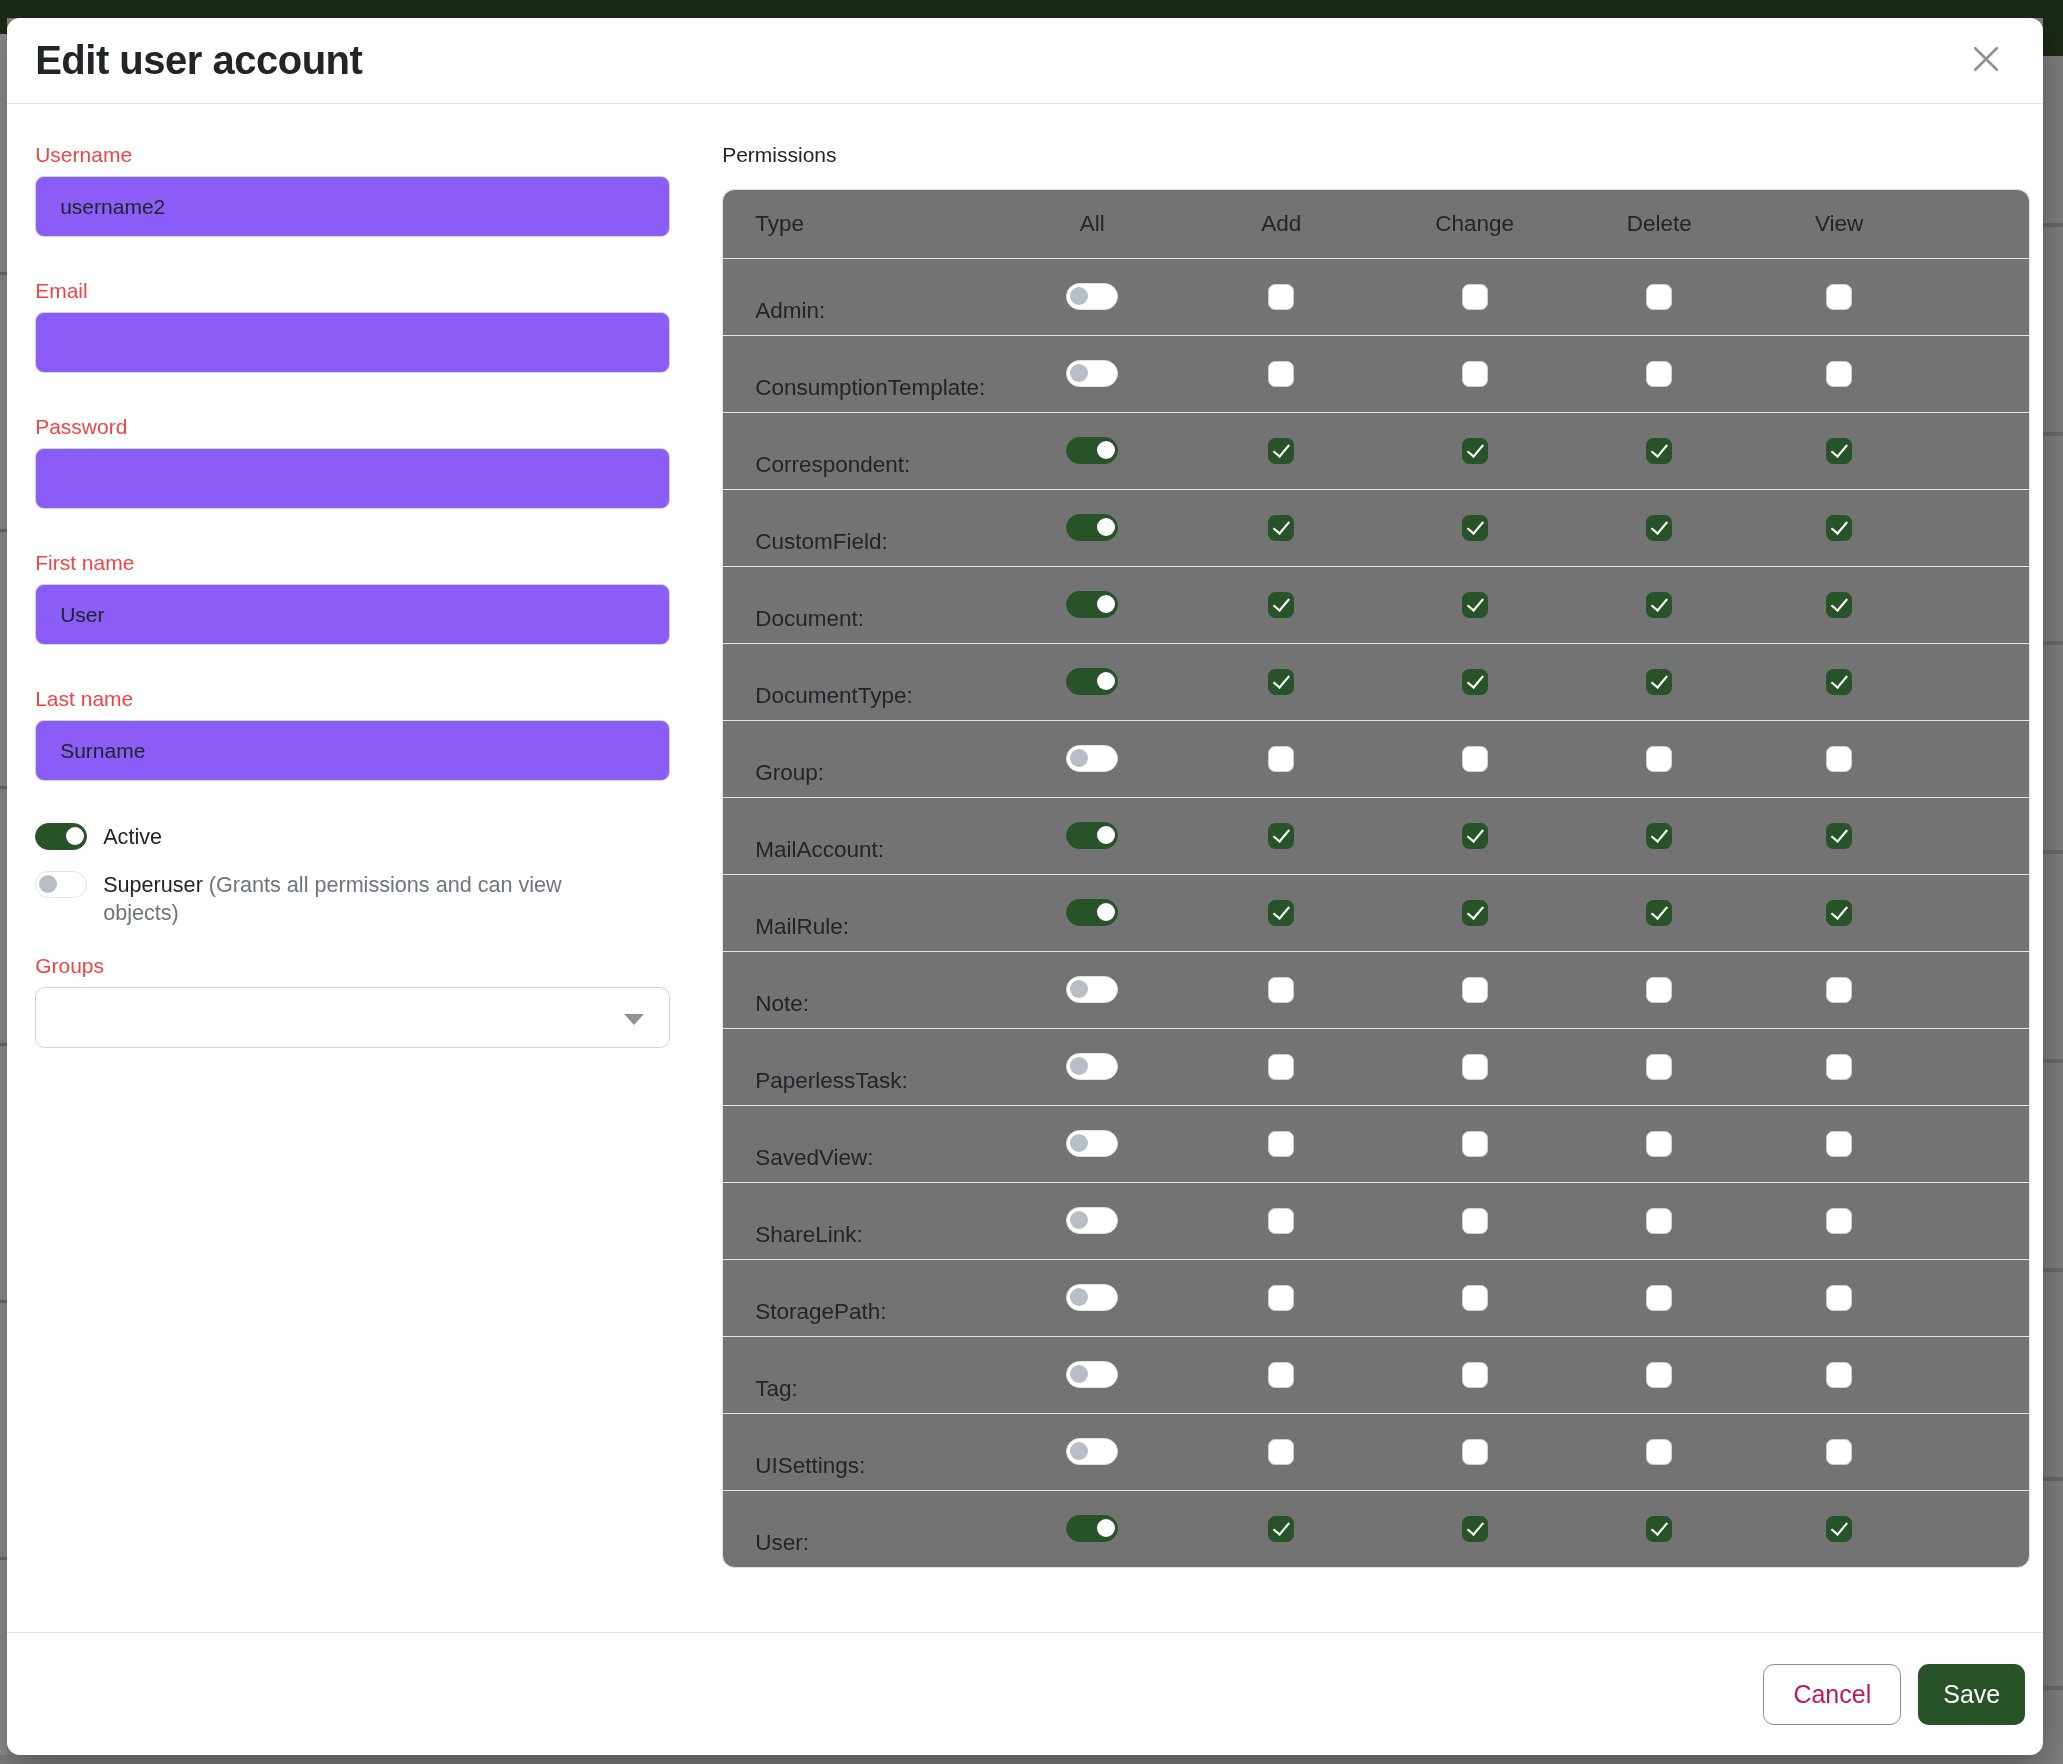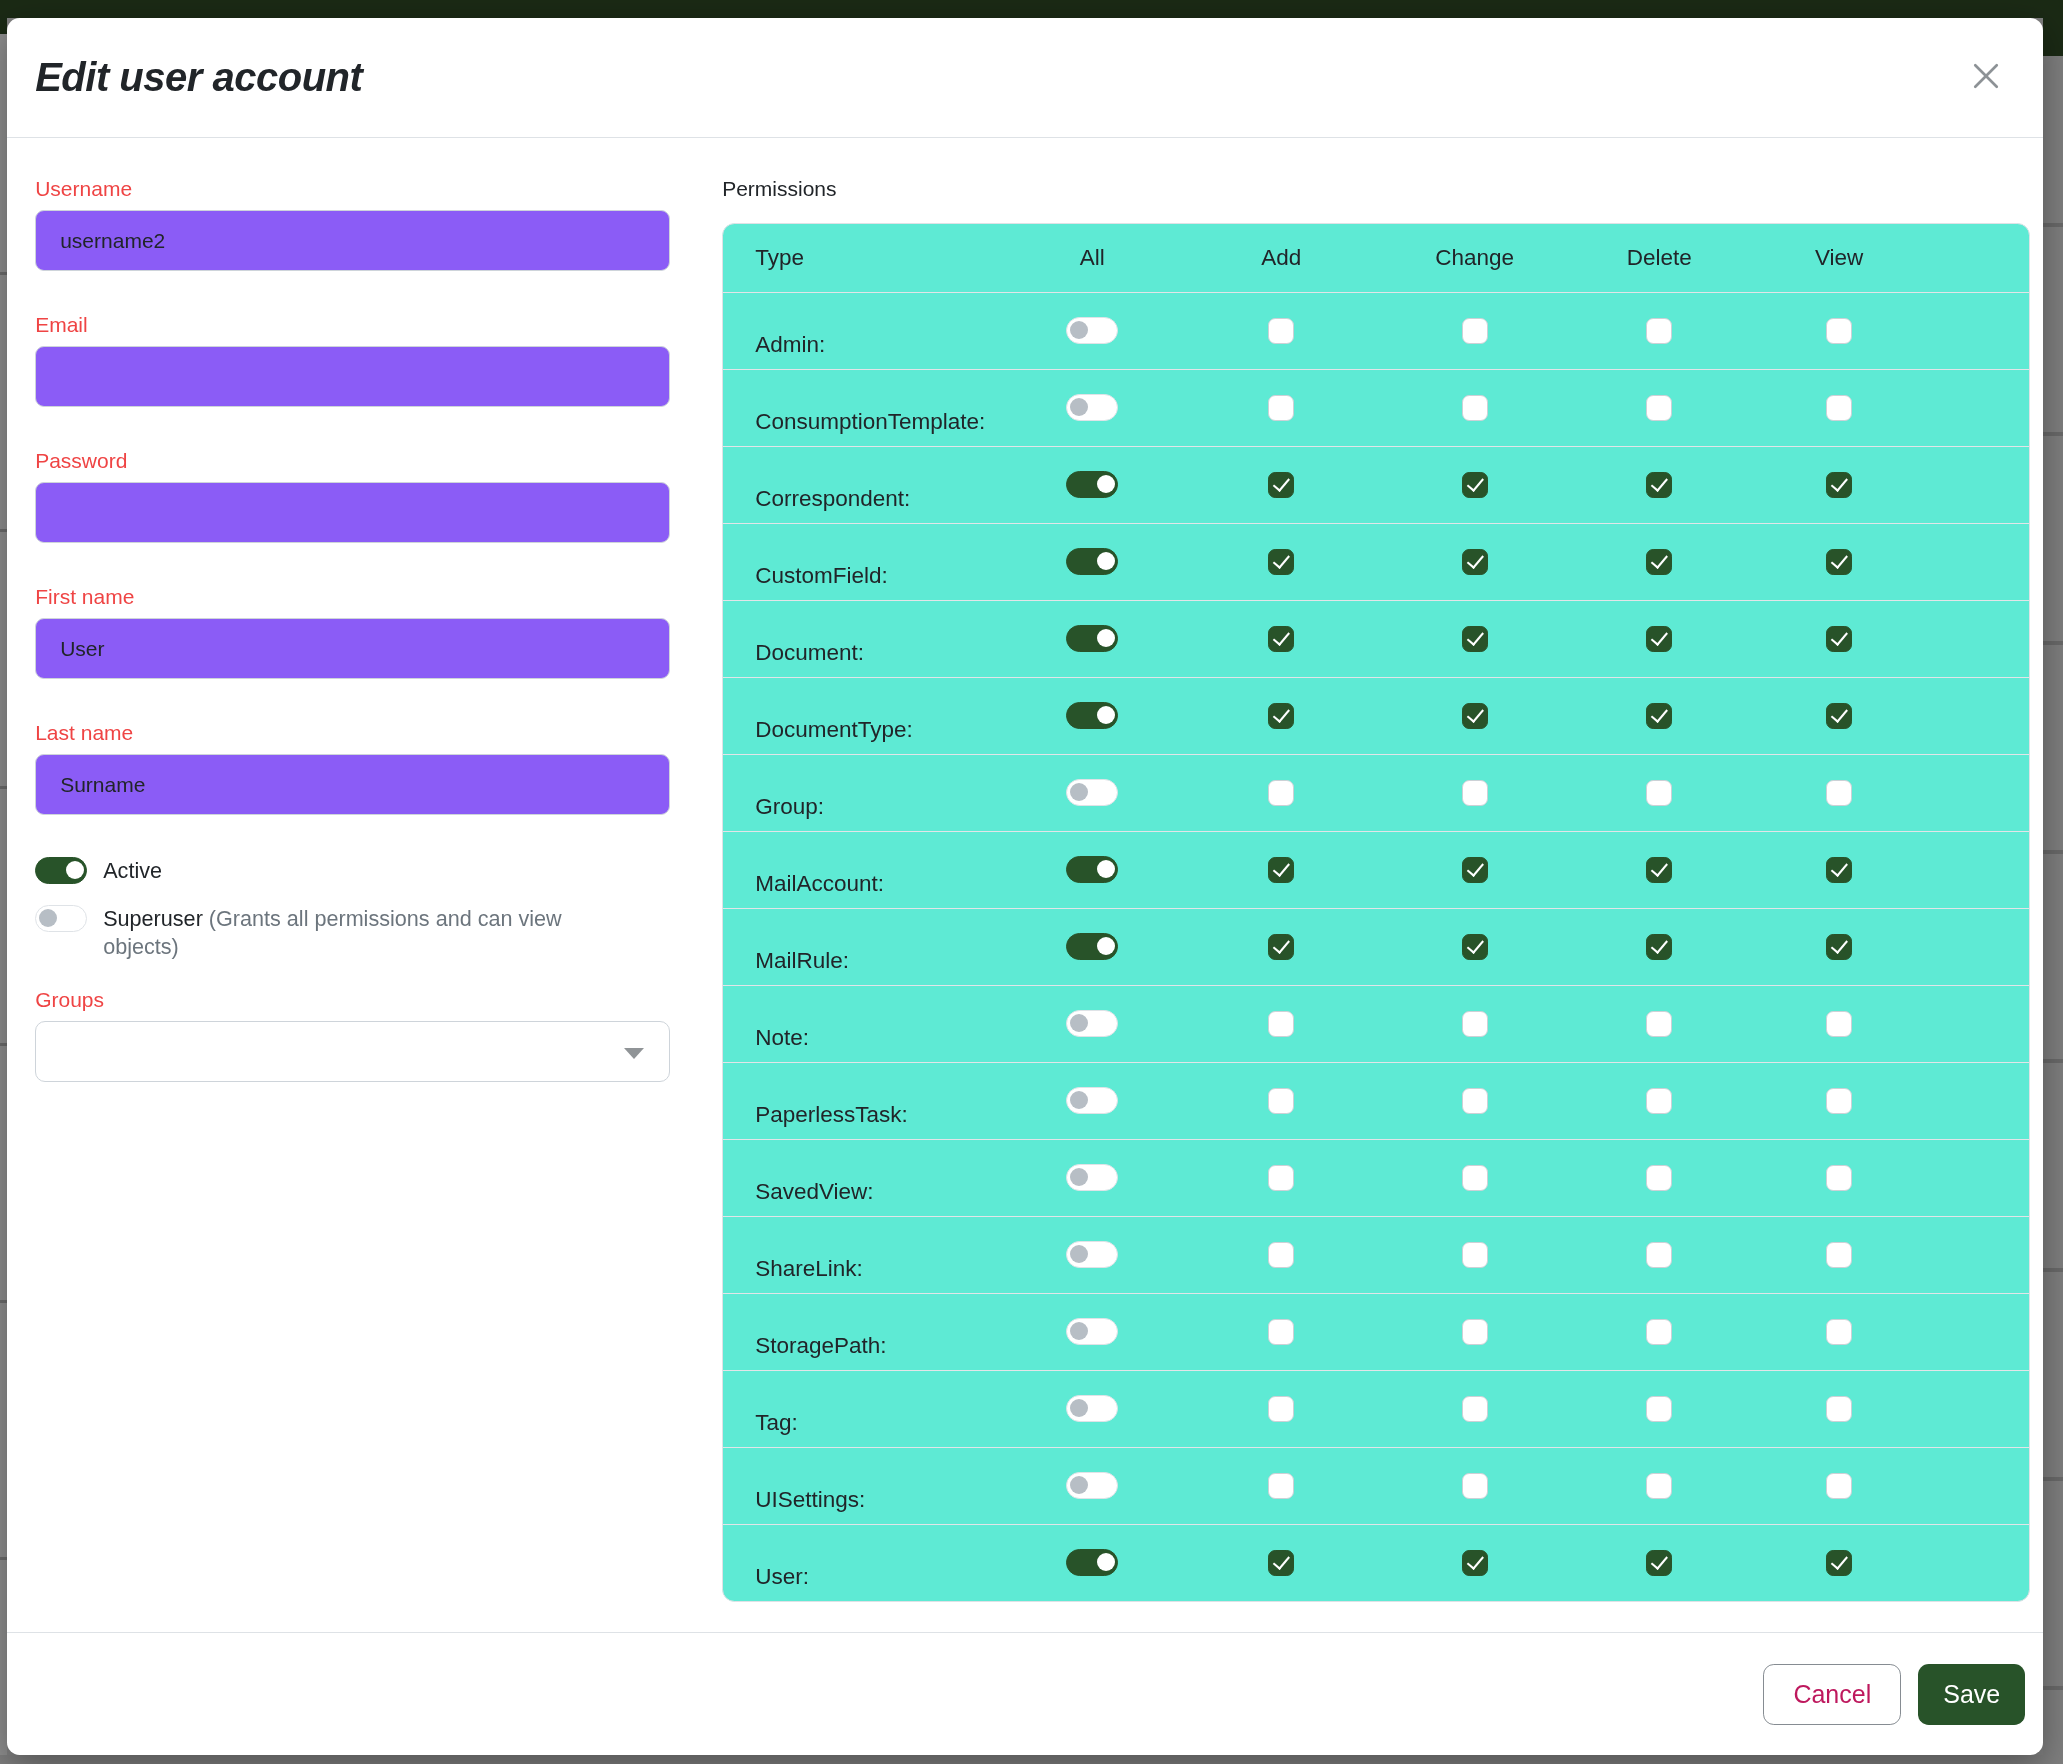--- a/index.html
+++ b/index.html
@@ -26,25 +26,24 @@
   .bottom-strip { position: absolute; left: 0; right: 0; bottom: 0; height: 9px; background: #7f7f7f; }
 
   
   .modal {
     position: absolute; left: 7.2px; top: 18px; width: 2036px; height: 1737px;
     background: #fff; border-radius: 12.6px;
     box-shadow: 0 10.8px 36px rgba(0,0,0,.35);
     display: flex; flex-direction: column;
   }
   .modal-header {
-    height: 120px; flex: none;
+    height: 86px; flex: none;
     padding: 0 36px 0 28px;
     display: flex; align-items: center;
     border-bottom: 0.9px solid #dee2e6;
-    font-style: italic;
   }
   .modal-title { font-size: 40px; font-weight: 700; letter-spacing: -0.5px; color: #212529; }
   .close-btn {
     margin-left: auto; background: none; border: none; cursor: pointer;
     width: 43px; height: 43px; display: flex; align-items: center; justify-content: center;
   }
 
   .modal-body { flex: 1; display: flex; gap: 52px; padding: 39px 13.5px 0 28px; overflow: hidden; }
 
   
@@ -81,21 +80,21 @@
   .select-value { line-height: 59px; padding: 0 24px; font-size: 21px; color: #212529; }
   .select-caret {
     position: absolute; right: 25px; top: 50%; margin-top: -3.6px;
     width: 0; height: 0; border-left: 10px solid transparent; border-right: 10px solid transparent;
     border-top: 11.7px solid #909497;
   }
 
   
   .col-right { flex: 1; }
   .perm-label { font-size: 21px; line-height: 24px; margin-bottom: 21.6px; color: #212529; }
-  .perm-table { border: 0.9px solid #dee2e6; border-radius: 12.6px; overflow: hidden; background: #5eead4; }
+  .perm-table { border: 0.9px solid #dee2e6; border-radius: 12.6px; overflow: hidden; background: #737373; }
   .pgrid { display: grid; grid-template-columns: 279px 180px 198px 189px 180px 180px 1fr; align-items: center; }
   .perm-head { height: 68px; }
   .perm-head .pcell { font-size: 22.5px; color: #212529; text-align: center; }
   .perm-head .ptype { text-align: left; padding-left: 32px; }
   .prow { height: 77px; border-top: 0.9px solid #e2e5e8; }
   .prow .ptype { font-size: 22.5px; color: #212529; padding-left: 32px; }
   .prow .pcell { display: flex; justify-content: center; }
   .prow .pcell.first { justify-content: flex-start; display: block; margin-top: 28px; }
 
   .cbx {

